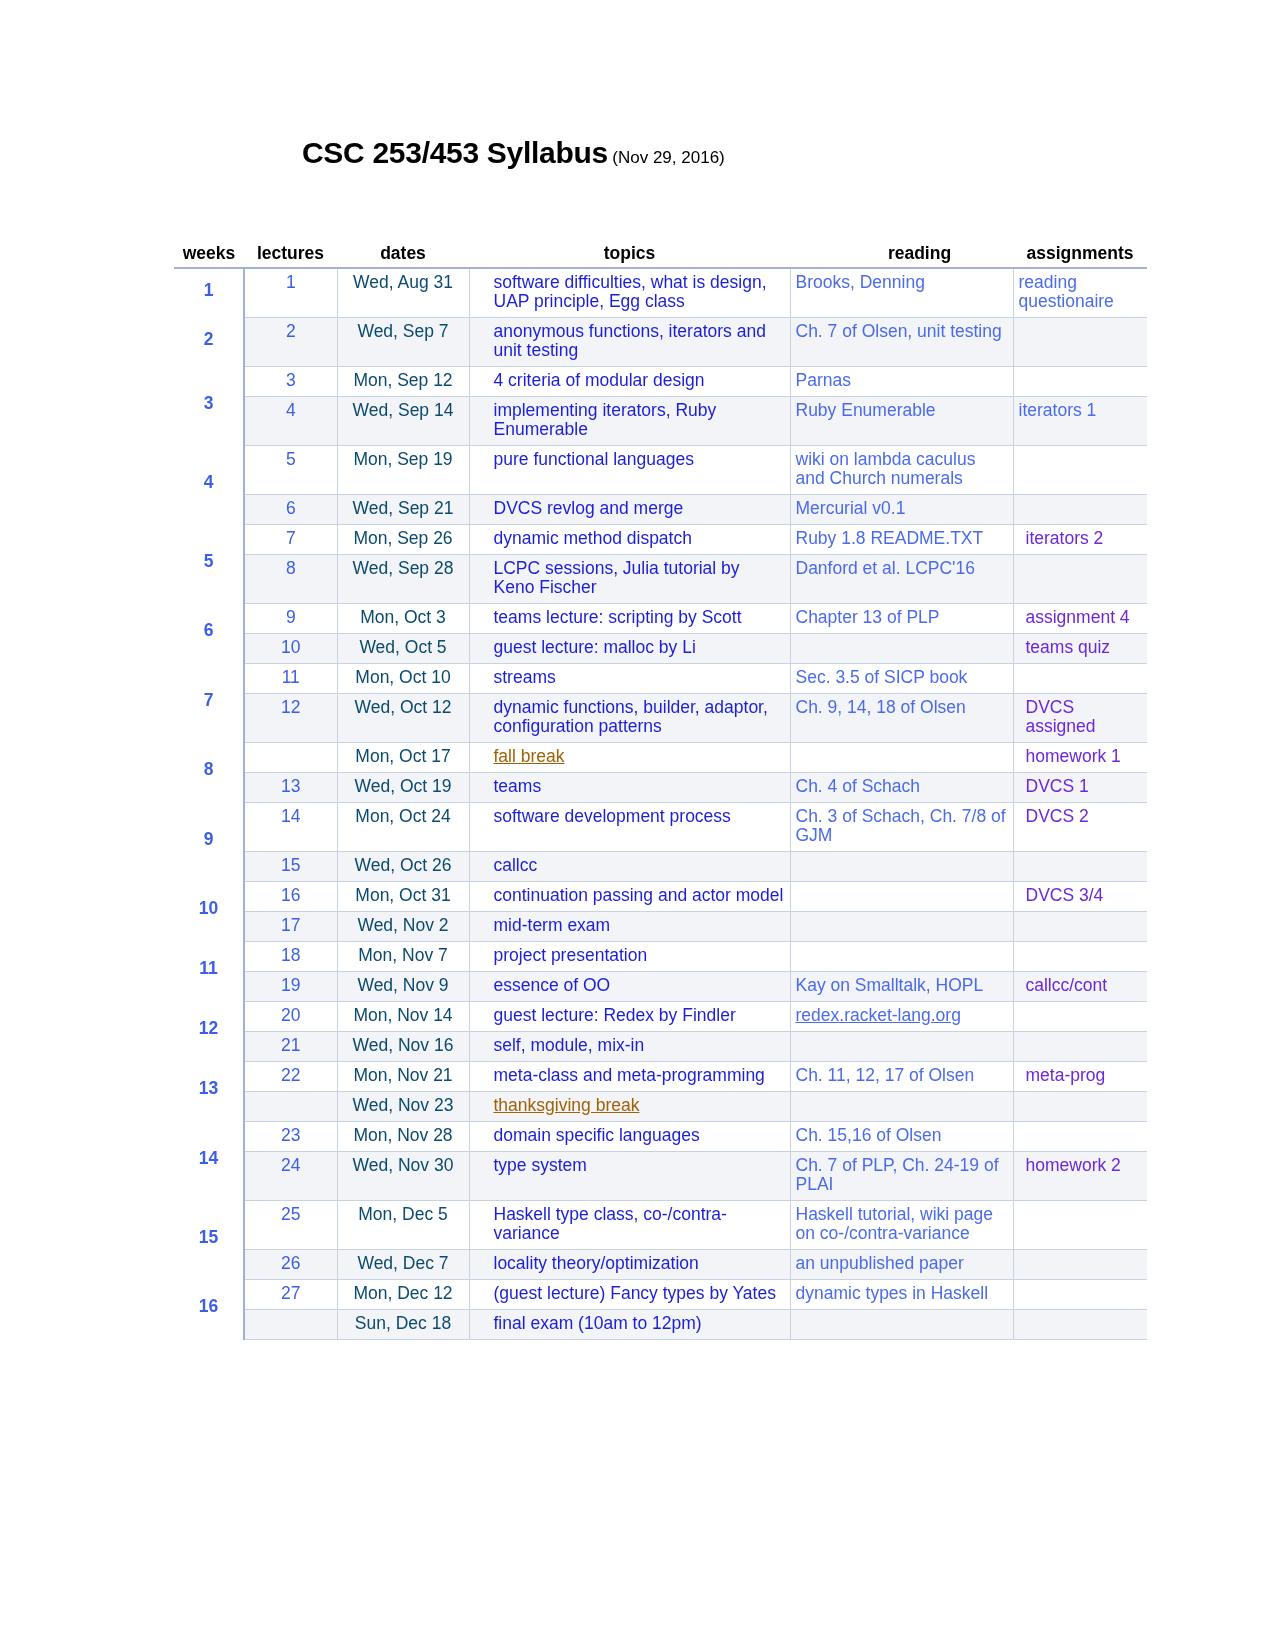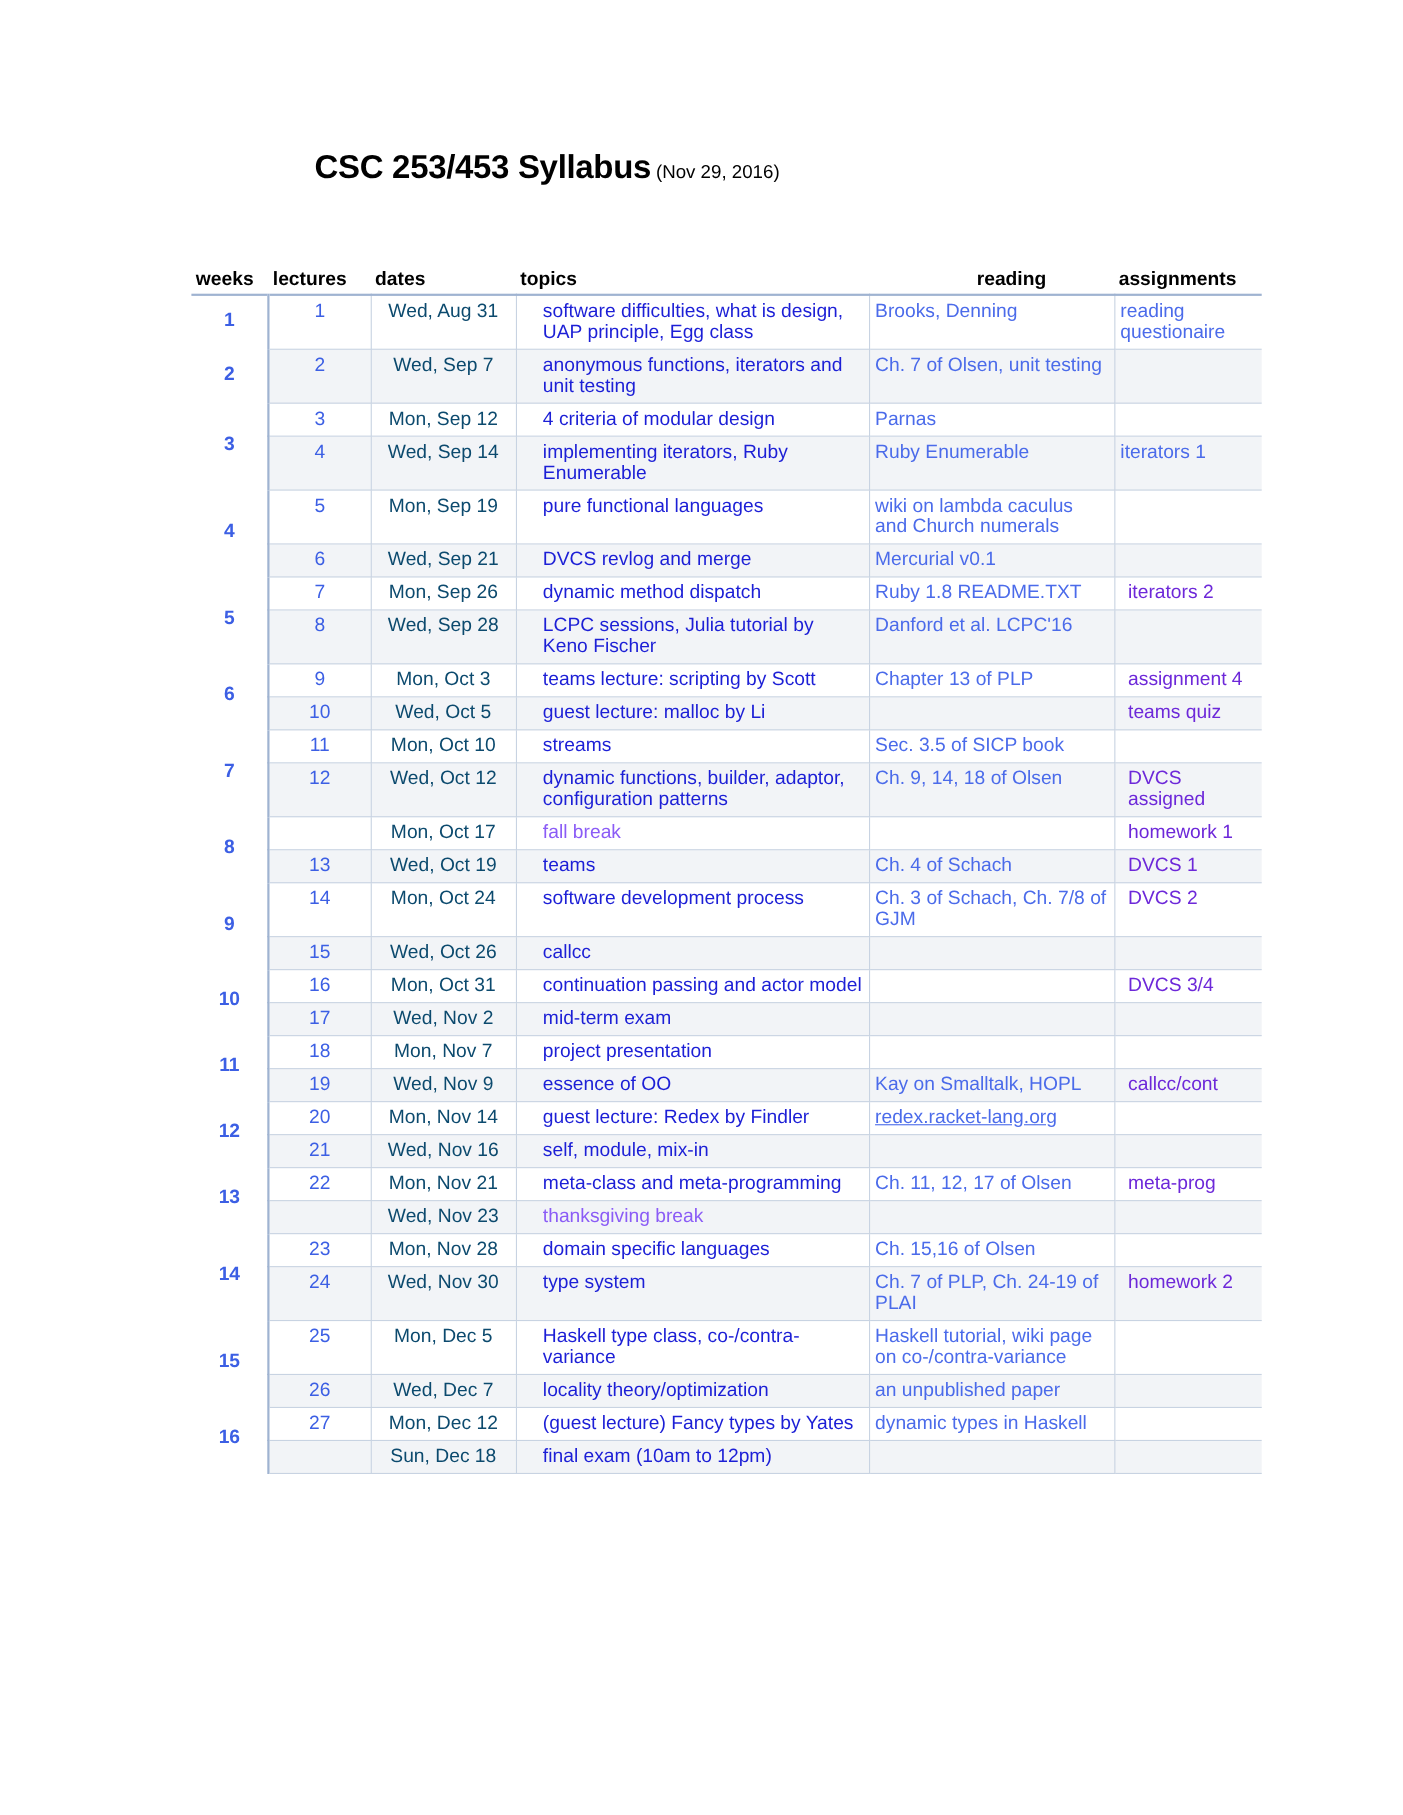--- a/index.html
+++ b/index.html
@@ -1,28 +1,28 @@
 <!DOCTYPE html>
 <html><head>
   <meta charset="utf-8">
   <style>
     html, body { margin: 0; padding: 0; background: #ffffff; }
     body { width: 1275px; height: 1650px; position: relative; font-family: "Liberation Sans", sans-serif; overflow: hidden; }
-    .title { position: absolute; left: 286px; top: 136px; white-space: nowrap; color: #000; }
+    .title { position: absolute; left: 302px; top: 136px; white-space: nowrap; color: #000; }
     .title .main { font-size: 30px; font-weight: bold; letter-spacing: -0.3px; }
     .title .date { font-size: 17px; font-weight: normal; }
     table.syl { position: absolute; left: 174px; top: 240px; border-collapse: collapse; table-layout: fixed; font-size: 17.5px; line-height: 19px; }
-    table.syl th { font-weight: bold; color: #000; text-align: left; padding: 4px 4px 4px 4px; font-size: 17.5px; height: 18px; vertical-align: bottom; }
+    table.syl th { font-weight: bold; color: #000; text-align: center; padding: 4px 4px 4px 4px; font-size: 17.5px; height: 18px; vertical-align: bottom; }
     table.syl thead tr { border-bottom: 2px solid #9fb3d1; }
     table.syl td { vertical-align: top; padding: 4px 5px 6px 5px; border: 1.5px solid #c8d3e2; }
     table.syl td.week { border: none; border-right: 2px solid #9fb3d1; background: #ffffff !important; color: #3c5fe4; font-weight: bold; text-align: center; vertical-align: middle; padding-top: 0; }
     table.syl td.lecture { text-align: center; color: #3c5fe4; }
     table.syl td.date { text-align: center; color: #0c4a6e; }
     table.syl td.topic { color: #1c1fd6; padding-left: 24px; }
-    table.syl td.topic.break { color: #8b5cf6; }
+    table.syl td.topic.break { color: #a16207; text-decoration: underline; }
     table.syl td.reading { color: #4b6bea; }
     table.syl td.assign { color: #4b6bea; }
     table.syl td.assign.dark { color: #6d28d9; padding-left: 12px; }
     table.syl td.reading.link span { text-decoration: underline; }
     tr.alt td { background: #f2f4f7; }
     tr.norm td { background: #ffffff; }
     td.last-col { border-right: none !important; }
   </style>
 </head>
 <body>

